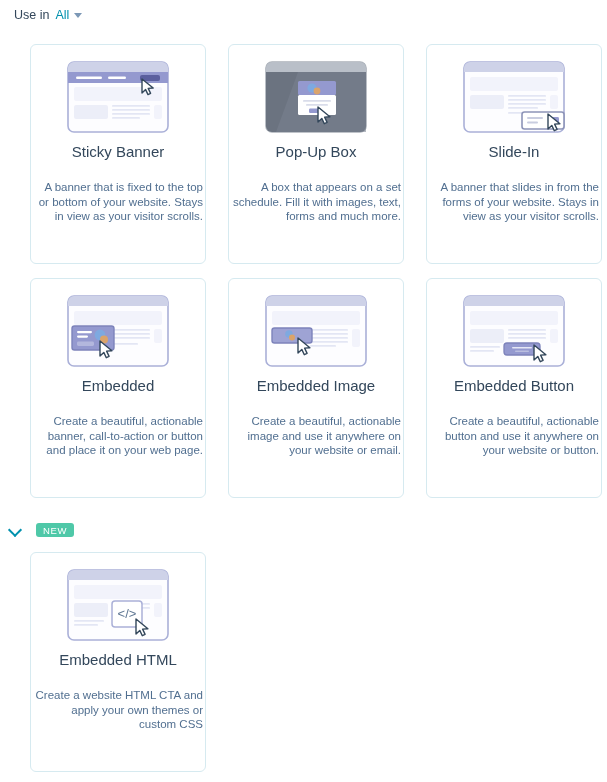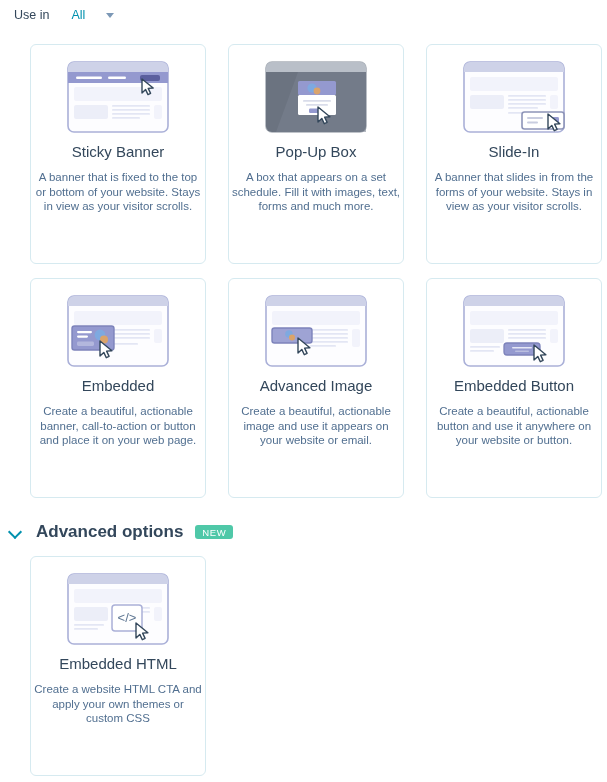--- a/index.html
+++ b/index.html
@@ -10,21 +10,21 @@
     background: #ffffff;
     font-family: "Liberation Sans", sans-serif;
     color: #33475b;
     overflow: hidden;
   }
 
   
   .filter-row {
     display: flex;
     align-items: center;
-    gap: 22px;
+    gap: 6px;
     padding: 4px 0 0 14px;
     height: 26px;
     font-size: 12.5px;
     text-align: right;
   }
   .filter-value {
     color: #0091ae;
     font-weight: normal;
     font-size: 12.5px;
     cursor: pointer;
@@ -61,23 +61,23 @@
   .card-title {
     font-size: 15px;
     color: #33475b;
     text-align: center;
     margin-top: 8px;
     line-height: 1.2;
   }
   .card-desc {
     font-size: 11.5px;
     color: #516f90;
-    text-align: center;
+    text-align: right;
     line-height: 1.28;
-    margin-top: 9px;
+    margin-top: 19px;
     padding: 0 2px;
   }
 
   
   .illus { width: 108px; height: 76px; }
 
   
   .advanced {
     display: flex;
     align-items: center;
@@ -237,22 +237,22 @@
         <rect x="48" y="44" width="38" height="1.8" rx="0.9" fill="#e3e6f4"></rect>
         <rect x="48" y="48" width="38" height="1.8" rx="0.9" fill="#e3e6f4"></rect>
         <rect x="48" y="52" width="26" height="1.8" rx="0.9" fill="#e3e6f4"></rect>
         <rect x="90" y="36" width="8" height="18" rx="2" fill="#f2f3fb"></rect>
         <rect x="10" y="35" width="40" height="15" rx="2.5" fill="#9ea3d4" stroke="#7d83bb" stroke-width="1.4"></rect>
         <circle cx="27" cy="41" r="3.8" fill="#7ea9e0"></circle>
         <circle cx="30" cy="44.5" r="3" fill="#dba46b"></circle>
         <path d="M36 45l0 15 3.8-3.6 2.5 5.3 2.8-1.3-2.5-5.3 5.3-0.4z" fill="#ffffff" stroke="#33475b" stroke-width="1.4" stroke-linejoin="round"></path>
       </svg>
     </span>
-    <div class="card-title">Advanced Image</div>
-    <div class="card-desc">Create a beautiful, actionable image and use it appears on your website or email.</div>
+    <div class="card-title">Embedded Image</div>
+    <div class="card-desc">Create a beautiful, actionable image and use it anywhere on your website or email.</div>
   </div>
 
   <div class="card">
     <span class="illus">
       <svg viewBox="0 0 108 76" width="108" height="76">
         <rect x="4" y="3" width="100" height="70" rx="6" fill="#fdfdff" stroke="#aab0d8" stroke-width="1.6"></rect>
         <path d="M4 9a6 6 0 016-6h88a6 6 0 016 6v4H4z" fill="#ced2e8"></path>
         <rect x="10" y="18" width="88" height="14" rx="2" fill="#f2f3fb"></rect>
         <rect x="10" y="36" width="34" height="14" rx="2" fill="#eceef8"></rect>
         <rect x="48" y="36" width="38" height="1.8" rx="0.9" fill="#e3e6f4"></rect>
@@ -268,21 +268,20 @@
       </svg>
     </span>
     <div class="card-title">Embedded Button</div>
     <div class="card-desc">Create a beautiful, actionable button and use it anywhere on your website or button.</div>
   </div>
 
 </div>
 
 <div class="advanced">
   <span class="chev"></span>
-  <span class="advanced-title">Advanced options</span>
   <span class="badge-new">NEW</span>
 </div>
 
 <div class="grid-advanced">
   <div class="card">
     <span class="illus">
       <svg viewBox="0 0 108 76" width="108" height="76">
         <rect x="4" y="3" width="100" height="70" rx="6" fill="#fdfdff" stroke="#aab0d8" stroke-width="1.6"></rect>
         <path d="M4 9a6 6 0 016-6h88a6 6 0 016 6v4H4z" fill="#ced2e8"></path>
         <rect x="10" y="18" width="88" height="14" rx="2" fill="#f2f3fb"></rect>

